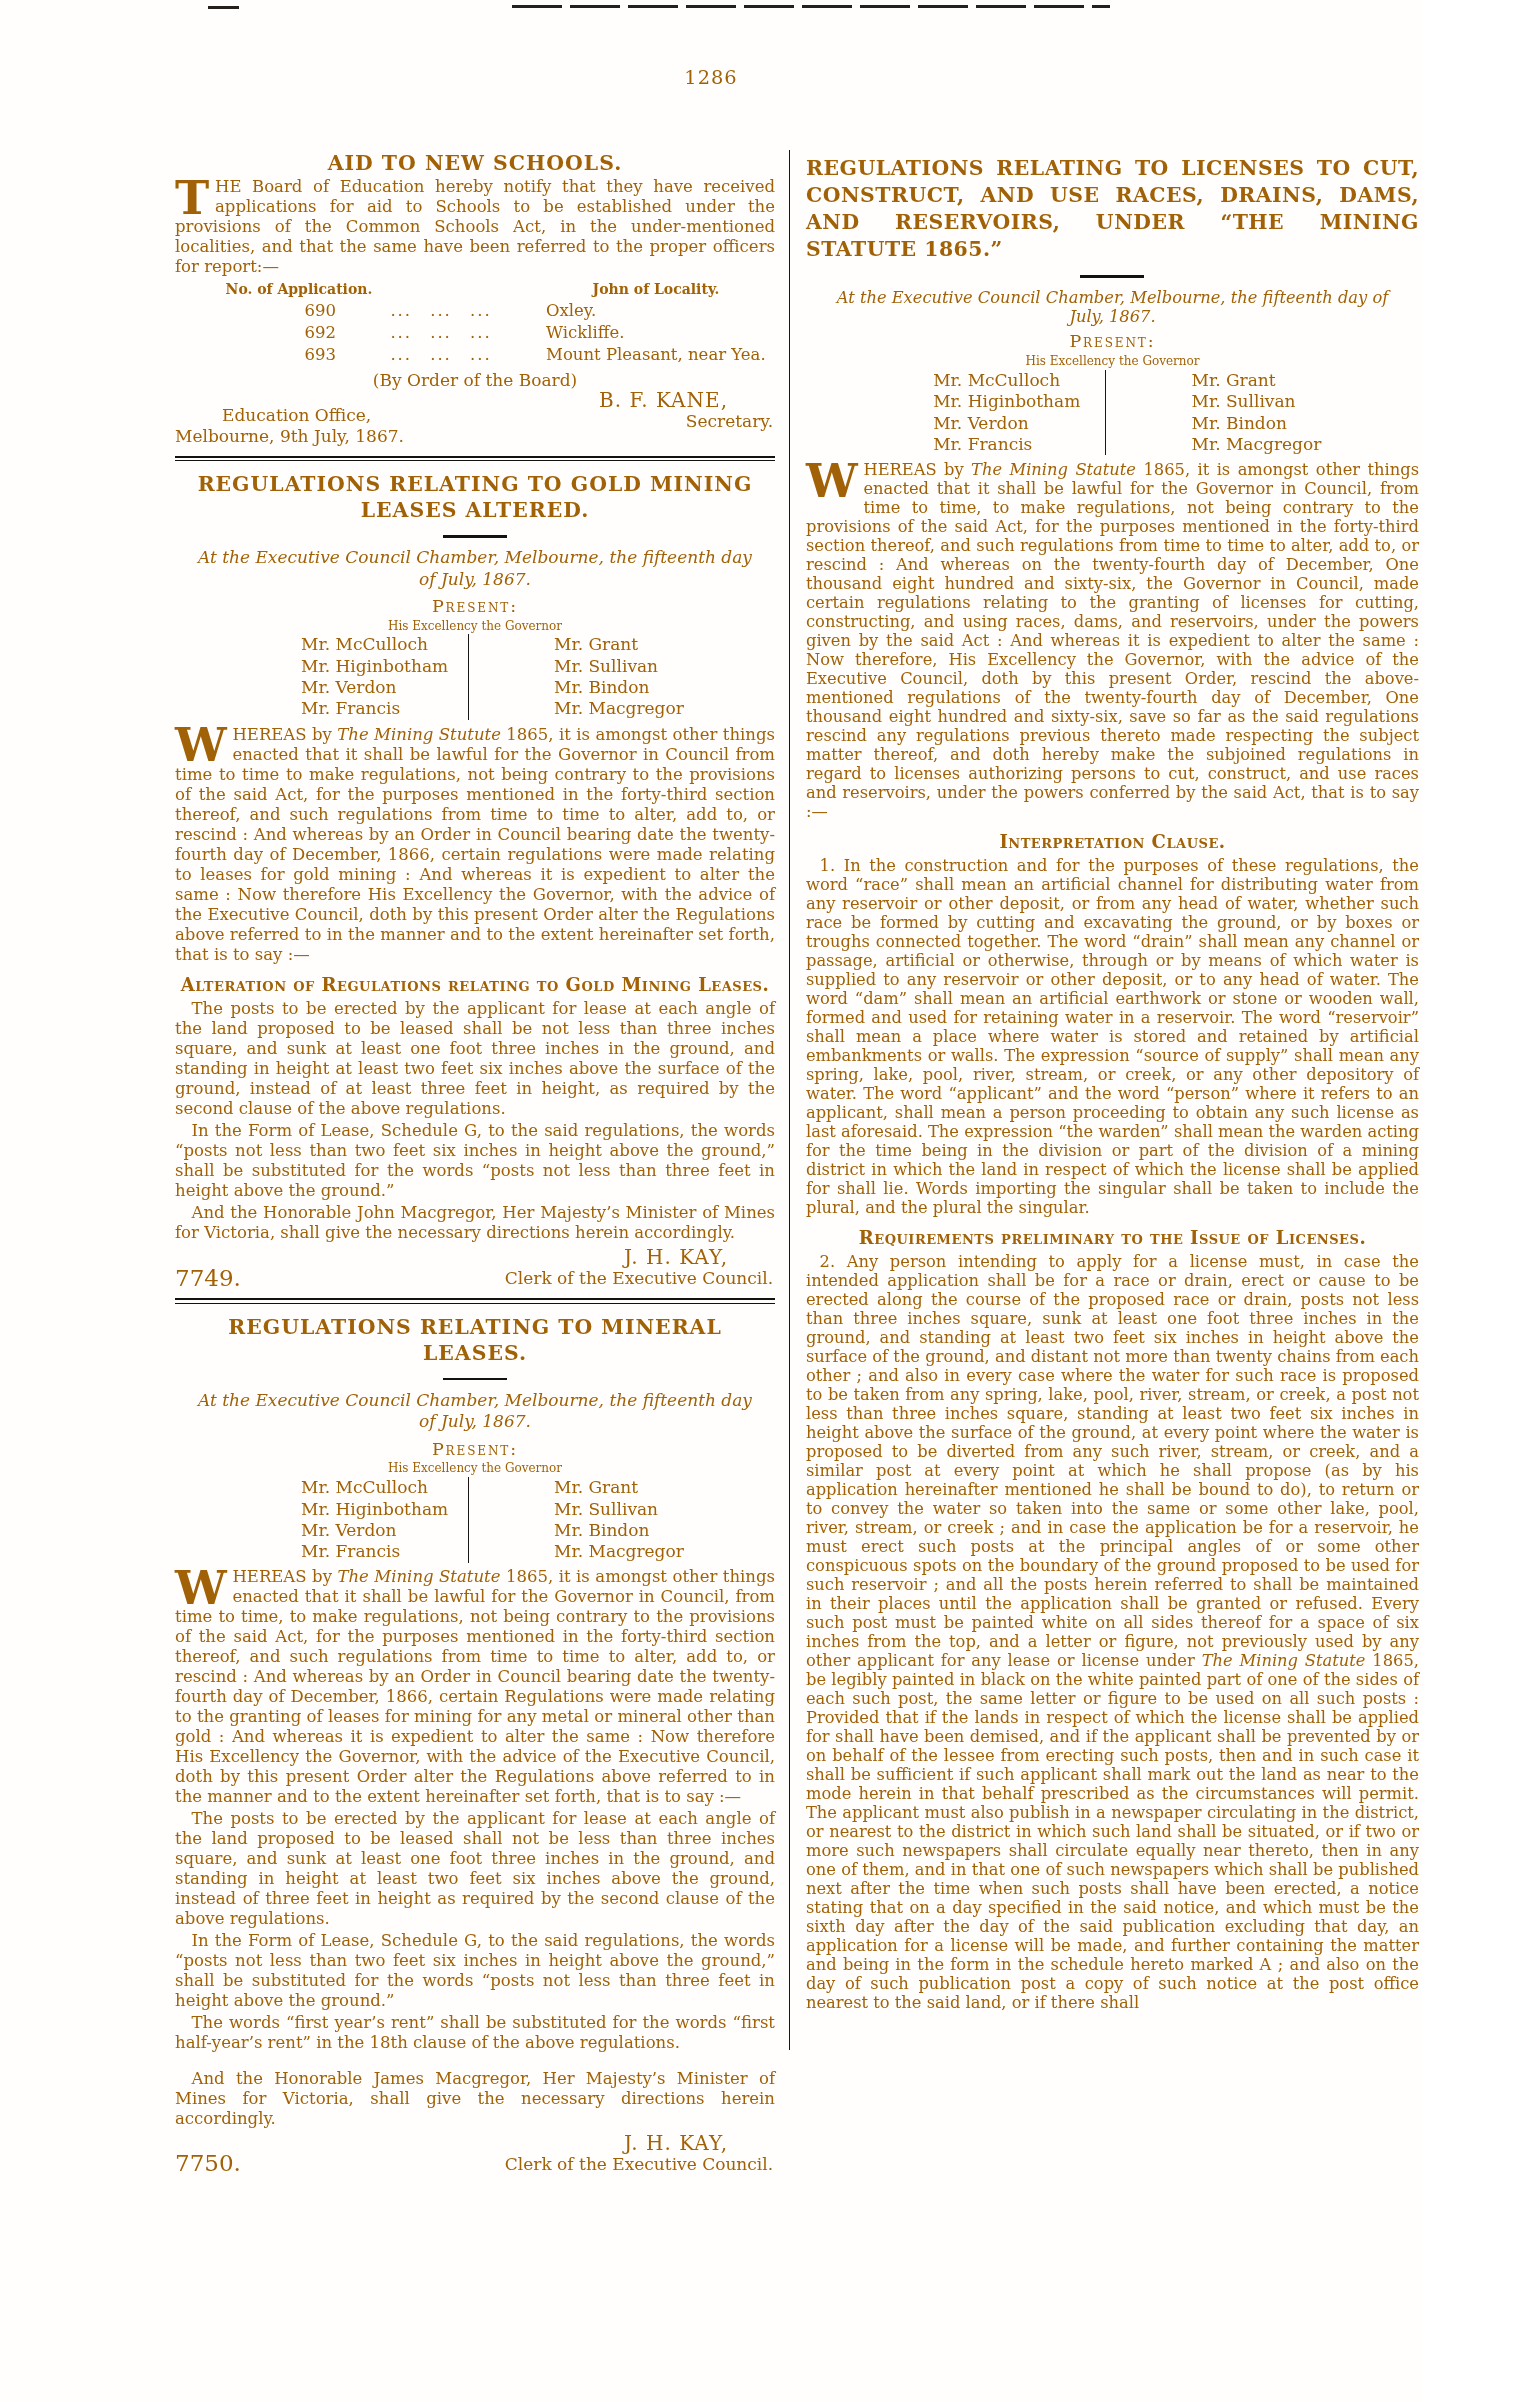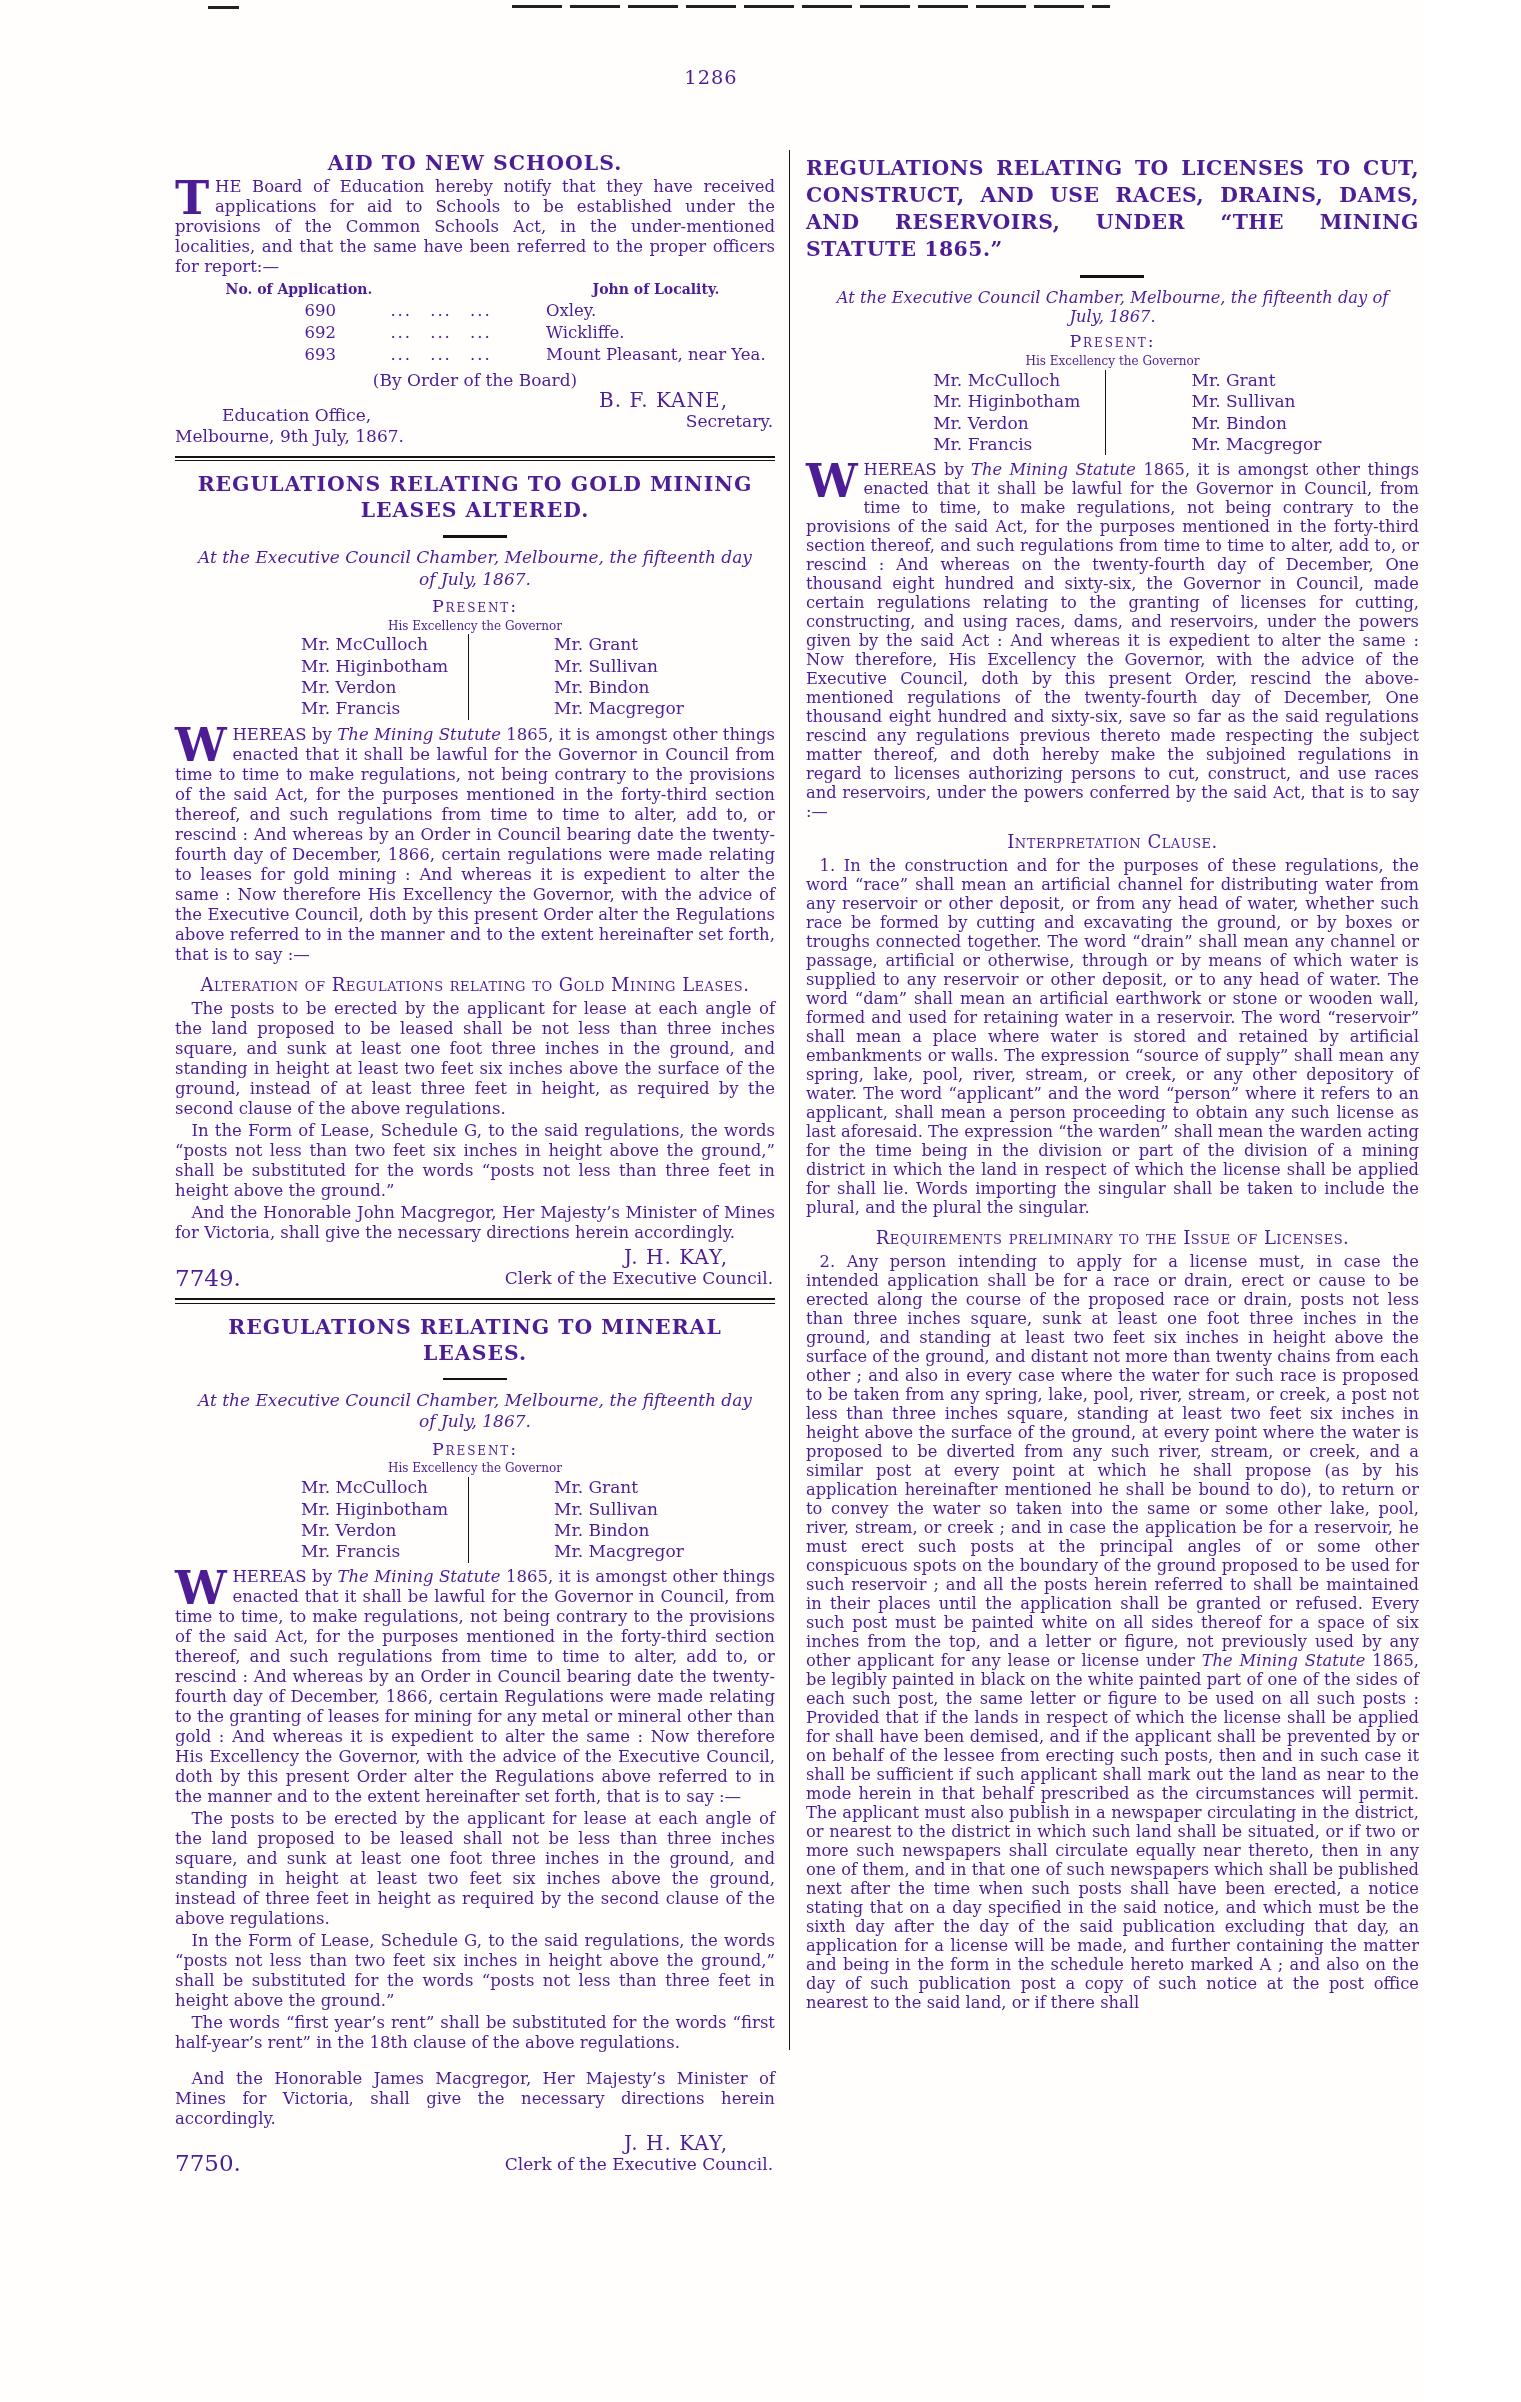--- a/index.html
+++ b/index.html
@@ -1,16 +1,16 @@
 <!DOCTYPE html>
 <html><head>
 <meta charset="utf-8">
 <style>
   html,body{margin:0;padding:0;background:#ffffff;}
-  .page{position:relative;width:1422px;height:2403px;background:#fffefc;color:#4c1d95;
+  .page{position:relative;width:1422px;height:2403px;background:#fffefc;color:#a16207;
         font-family:"DejaVu Serif", serif;overflow:hidden;}
   .artifact-short{position:absolute;top:5.8px;left:208px;width:31px;height:2.9px;background:#23201d;}
   .artifact-long{position:absolute;top:4.9px;left:512px;width:598px;height:2.9px;
         background:repeating-linear-gradient(90deg,#23201d 0 50px,transparent 50px 58px);}
   .page-number{position:absolute;top:66px;left:0;width:100%;text-align:center;
         font-size:19.4px;letter-spacing:1px;}
   .columns{position:absolute;top:136px;left:175px;display:flex;align-items:stretch;}
   .col-left{width:600px;padding-top:13.6px;}
   .col-divider{width:1.9px;background:#1a1712;margin:13.6px 15.5px 126px 13.6px;}
   .col-right{width:613px;padding-top:19.4px;}
@@ -19,21 +19,21 @@
   .col-right p{font-size:16.3px;line-height:19px;}
   .indent{text-indent:16.5px;}
   .clause{text-indent:13.6px;margin-bottom:4.9px;}
 
   h2{margin:0;}
   .h-center{font-size:20.4px;line-height:26px;font-weight:bold;text-align:center;
         letter-spacing:1px;margin:0 0 1.9px;}
   .h-block{font-size:20.4px;line-height:27px;font-weight:bold;text-align:justify;
         letter-spacing:0.5px;margin:0 0 3.9px;}
   .h-sub{font-variant:small-caps;text-align:center;font-size:18px;line-height:21.3px;
-        font-weight:normal;letter-spacing:0.5px;margin:9.7px 0 3.9px;}
+        font-weight:bold;letter-spacing:0.5px;margin:9.7px 0 3.9px;}
   .short-rule{width:64px;height:2.9px;background:#141211;margin:11.6px auto 9.7px;}
   .double-rule{border-top:2.9px solid #141211;border-bottom:1px solid #141211;height:2.9px;
         margin:7.8px 0 9.7px;}
 
   .dateline{font-style:italic;text-align:center;font-size:17px;line-height:21.3px;
         margin:9.7px auto 5.8px;max-width:94%;}
   .present{font-variant:small-caps;text-align:center;font-size:17.5px;letter-spacing:1.9px;
         margin:5.8px 0 2.9px;}
   .governor{text-align:center;font-size:12px;margin:1px 0 1.9px;}
   .names{display:flex;width:82%;margin:0 auto 4.9px;}

